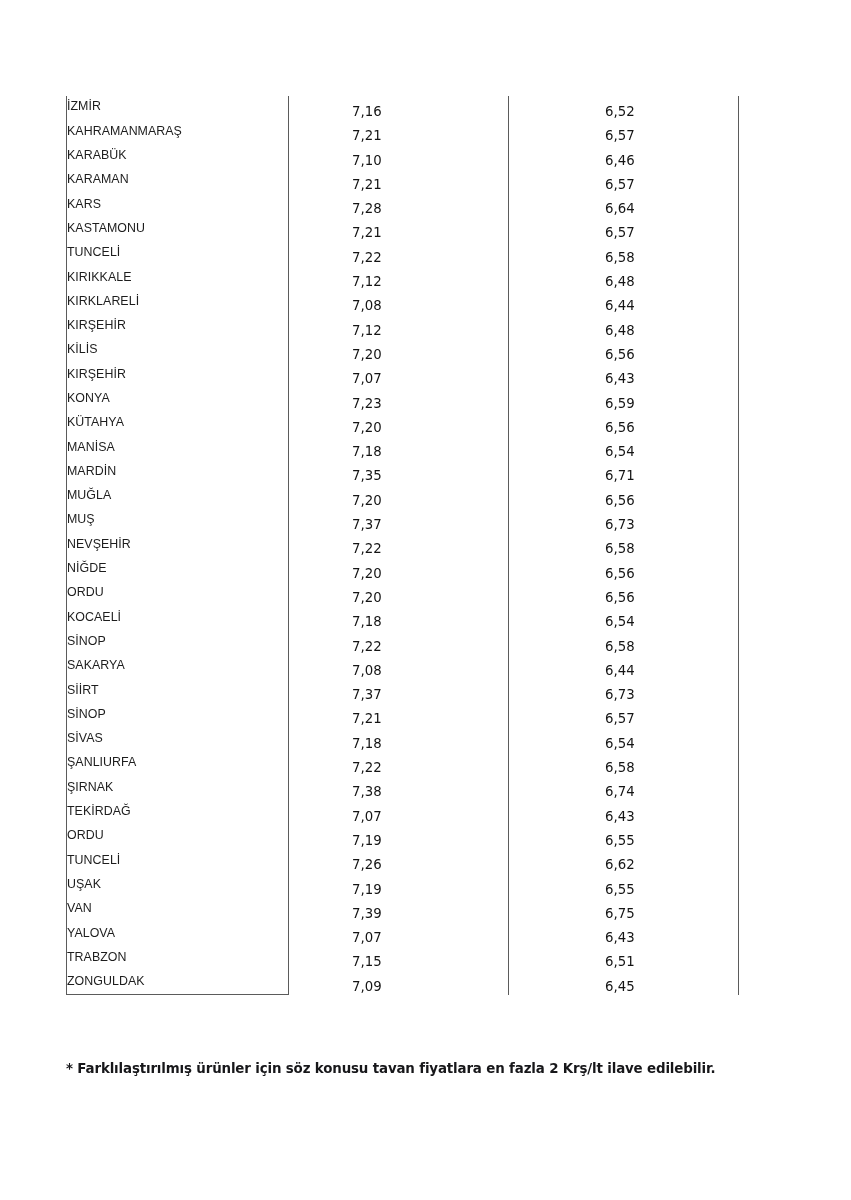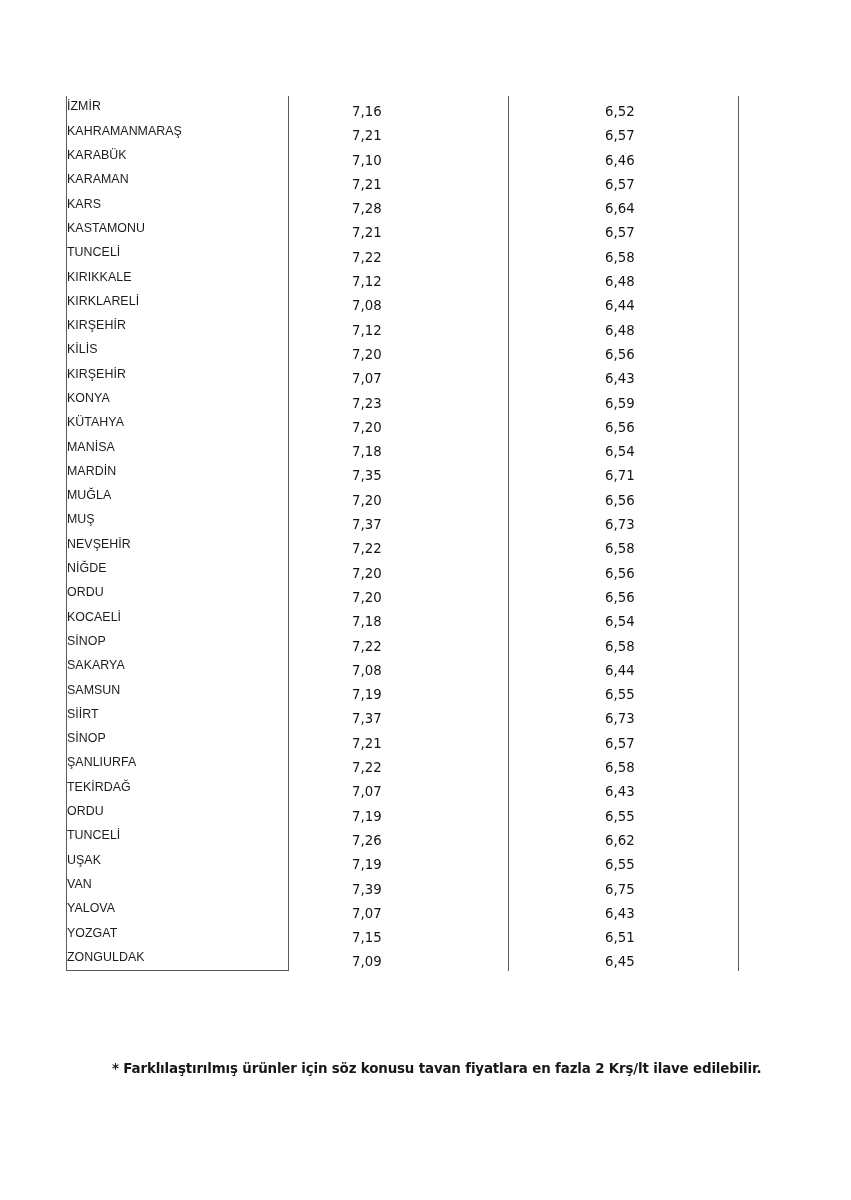--- a/index.html
+++ b/index.html
@@ -84,21 +84,20 @@
   .footnote {
     position: absolute;
     left: 66px;
     top: 1061px;
     font-family: "DejaVu Sans", sans-serif;
     font-size: 13.4px;
     font-weight: 600;
     color: #17171a;
     letter-spacing: -0.15px;
     white-space: nowrap;
-    margin-left: 46px;
   }
 </style>
 </head>
 <body>
 
 <div class="page">
 
   <table class="price-table">
     <colgroup>
       <col class="c-city">
@@ -220,40 +219,45 @@
           <td class="cell-city">SİNOP</td>
           <td class="cell-num v1">7,22</td>
           <td class="cell-num v2">6,58</td>
         </tr>
         <tr>
           <td class="cell-city">SAKARYA</td>
           <td class="cell-num v1">7,08</td>
           <td class="cell-num v2">6,44</td>
         </tr>
         <tr>
-          <td class="cell-city">SAMSUN</td>
-          <td class="cell-num v1">7,19</td>
-          <td class="cell-num v2">6,55</td>
-        </tr>
-        <tr>
           <td class="cell-city">SİİRT</td>
           <td class="cell-num v1">7,37</td>
           <td class="cell-num v2">6,73</td>
         </tr>
         <tr>
           <td class="cell-city">SİNOP</td>
           <td class="cell-num v1">7,21</td>
           <td class="cell-num v2">6,57</td>
         </tr>
         <tr>
+          <td class="cell-city">SİVAS</td>
+          <td class="cell-num v1">7,18</td>
+          <td class="cell-num v2">6,54</td>
+        </tr>
+        <tr>
           <td class="cell-city">ŞANLIURFA</td>
           <td class="cell-num v1">7,22</td>
           <td class="cell-num v2">6,58</td>
         </tr>
         <tr>
+          <td class="cell-city">ŞIRNAK</td>
+          <td class="cell-num v1">7,38</td>
+          <td class="cell-num v2">6,74</td>
+        </tr>
+        <tr>
           <td class="cell-city">TEKİRDAĞ</td>
           <td class="cell-num v1">7,07</td>
           <td class="cell-num v2">6,43</td>
         </tr>
         <tr>
           <td class="cell-city">ORDU</td>
           <td class="cell-num v1">7,19</td>
           <td class="cell-num v2">6,55</td>
         </tr>
         <tr>
@@ -270,21 +274,21 @@
           <td class="cell-city">VAN</td>
           <td class="cell-num v1">7,39</td>
           <td class="cell-num v2">6,75</td>
         </tr>
         <tr>
           <td class="cell-city">YALOVA</td>
           <td class="cell-num v1">7,07</td>
           <td class="cell-num v2">6,43</td>
         </tr>
         <tr>
-          <td class="cell-city">YOZGAT</td>
+          <td class="cell-city">TRABZON</td>
           <td class="cell-num v1">7,15</td>
           <td class="cell-num v2">6,51</td>
         </tr>
         <tr>
           <td class="cell-city">ZONGULDAK</td>
           <td class="cell-num v1">7,09</td>
           <td class="cell-num v2">6,45</td>
         </tr>
       </tbody>
   </table>

